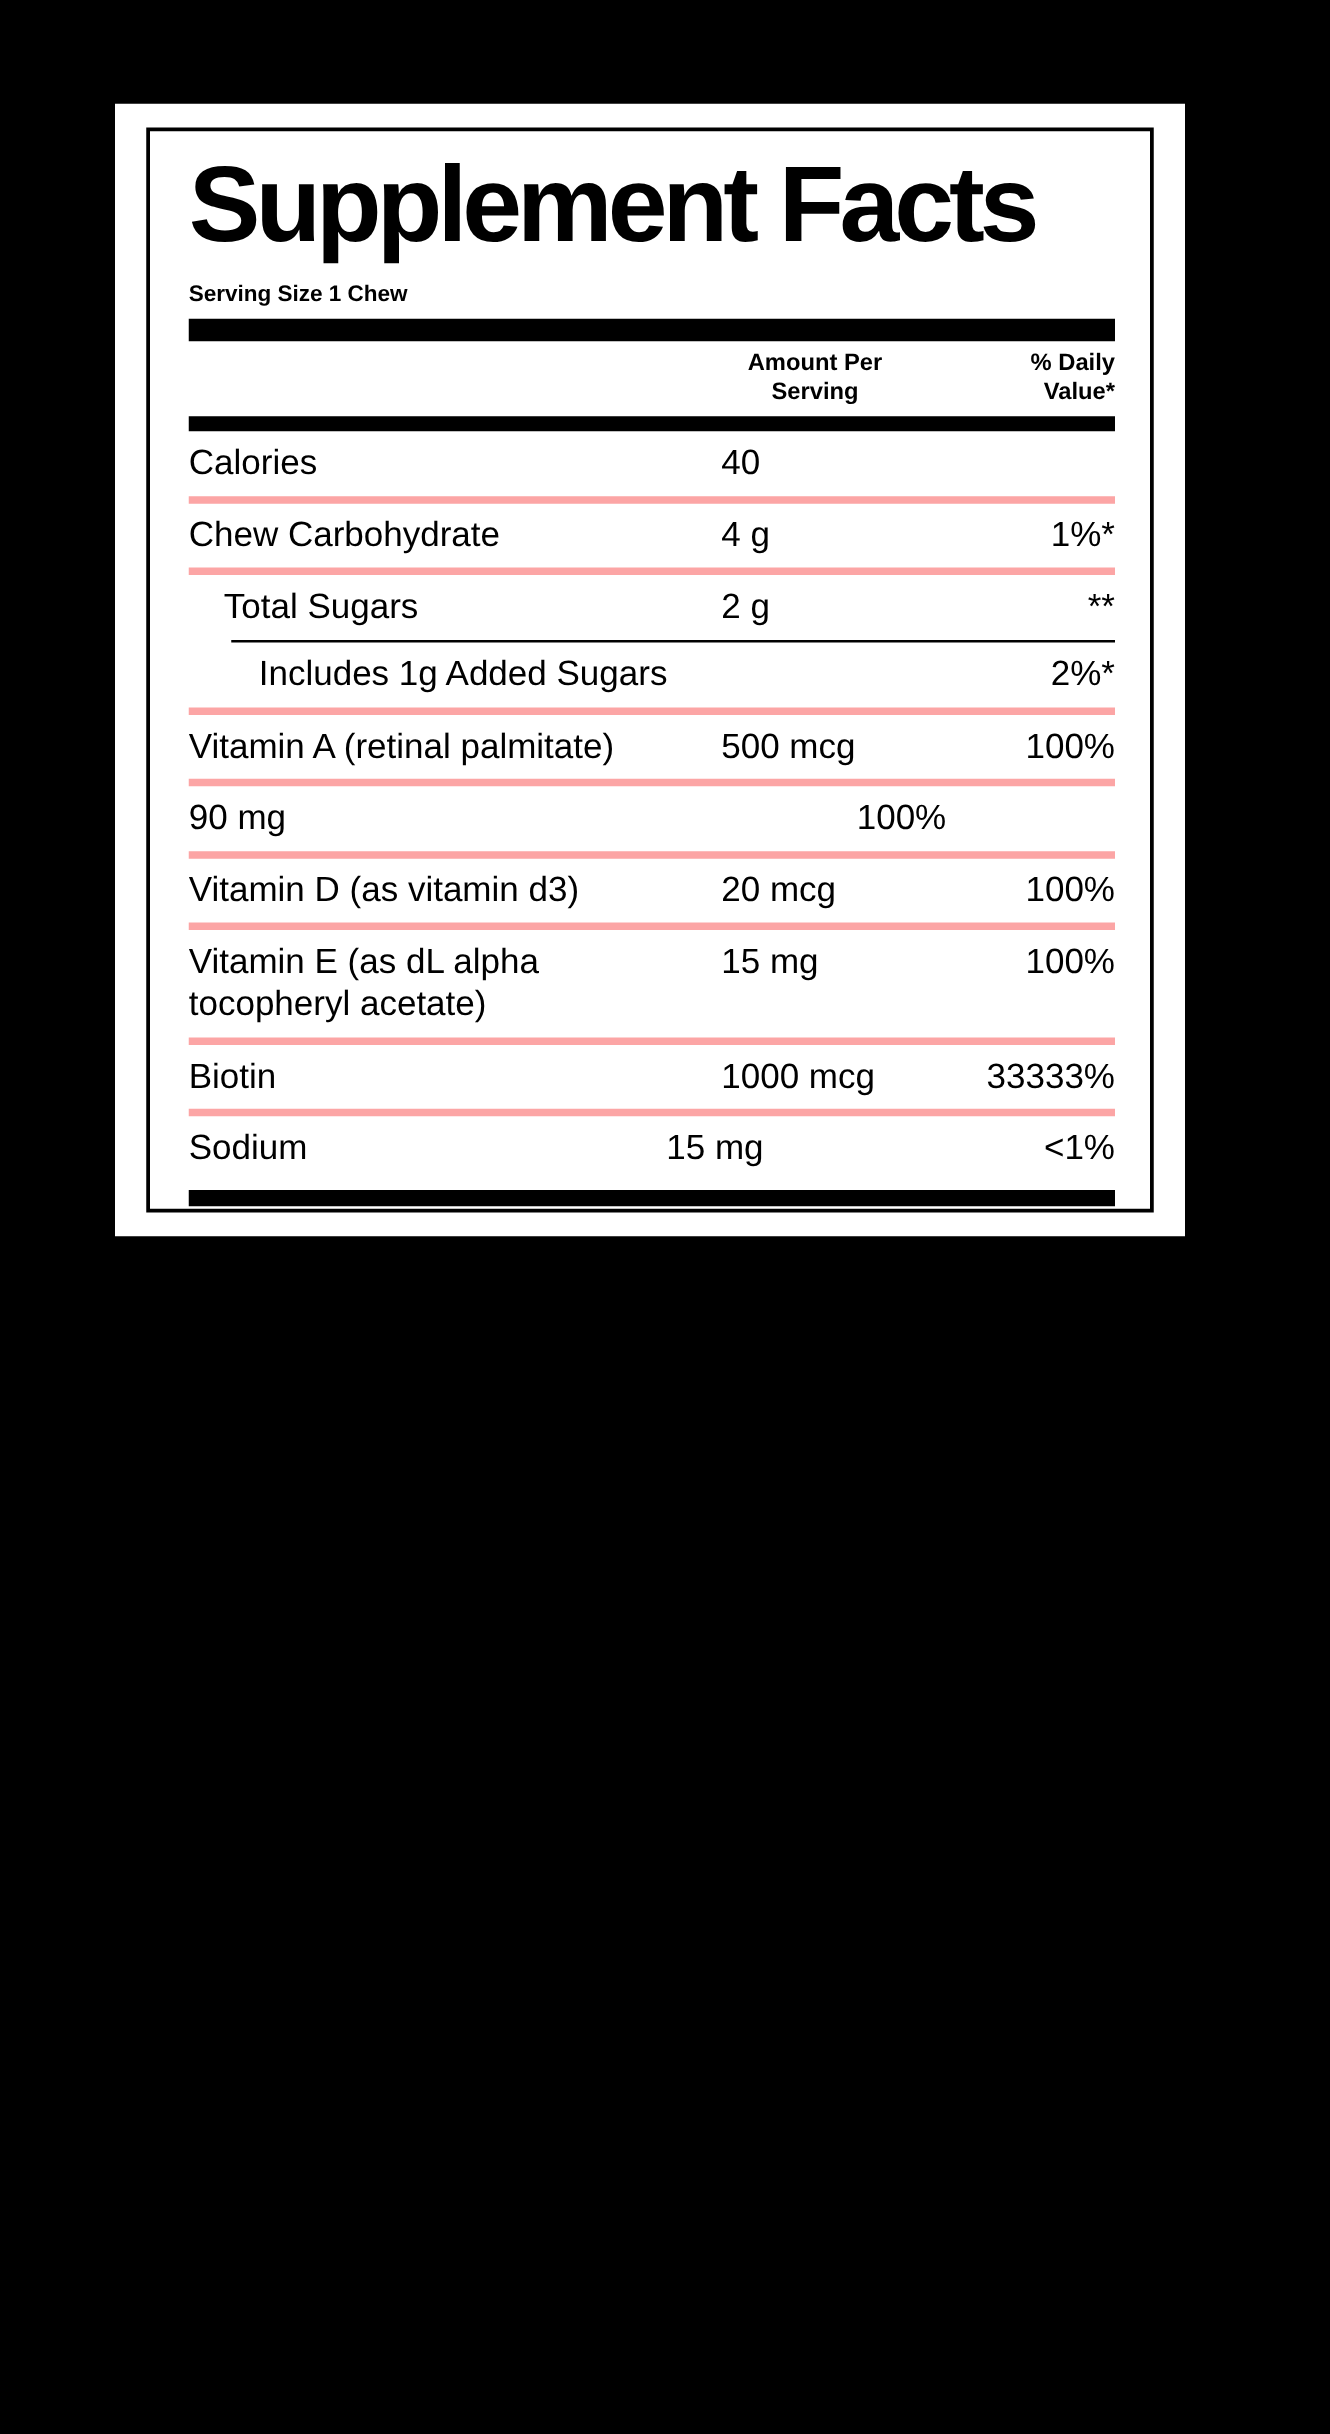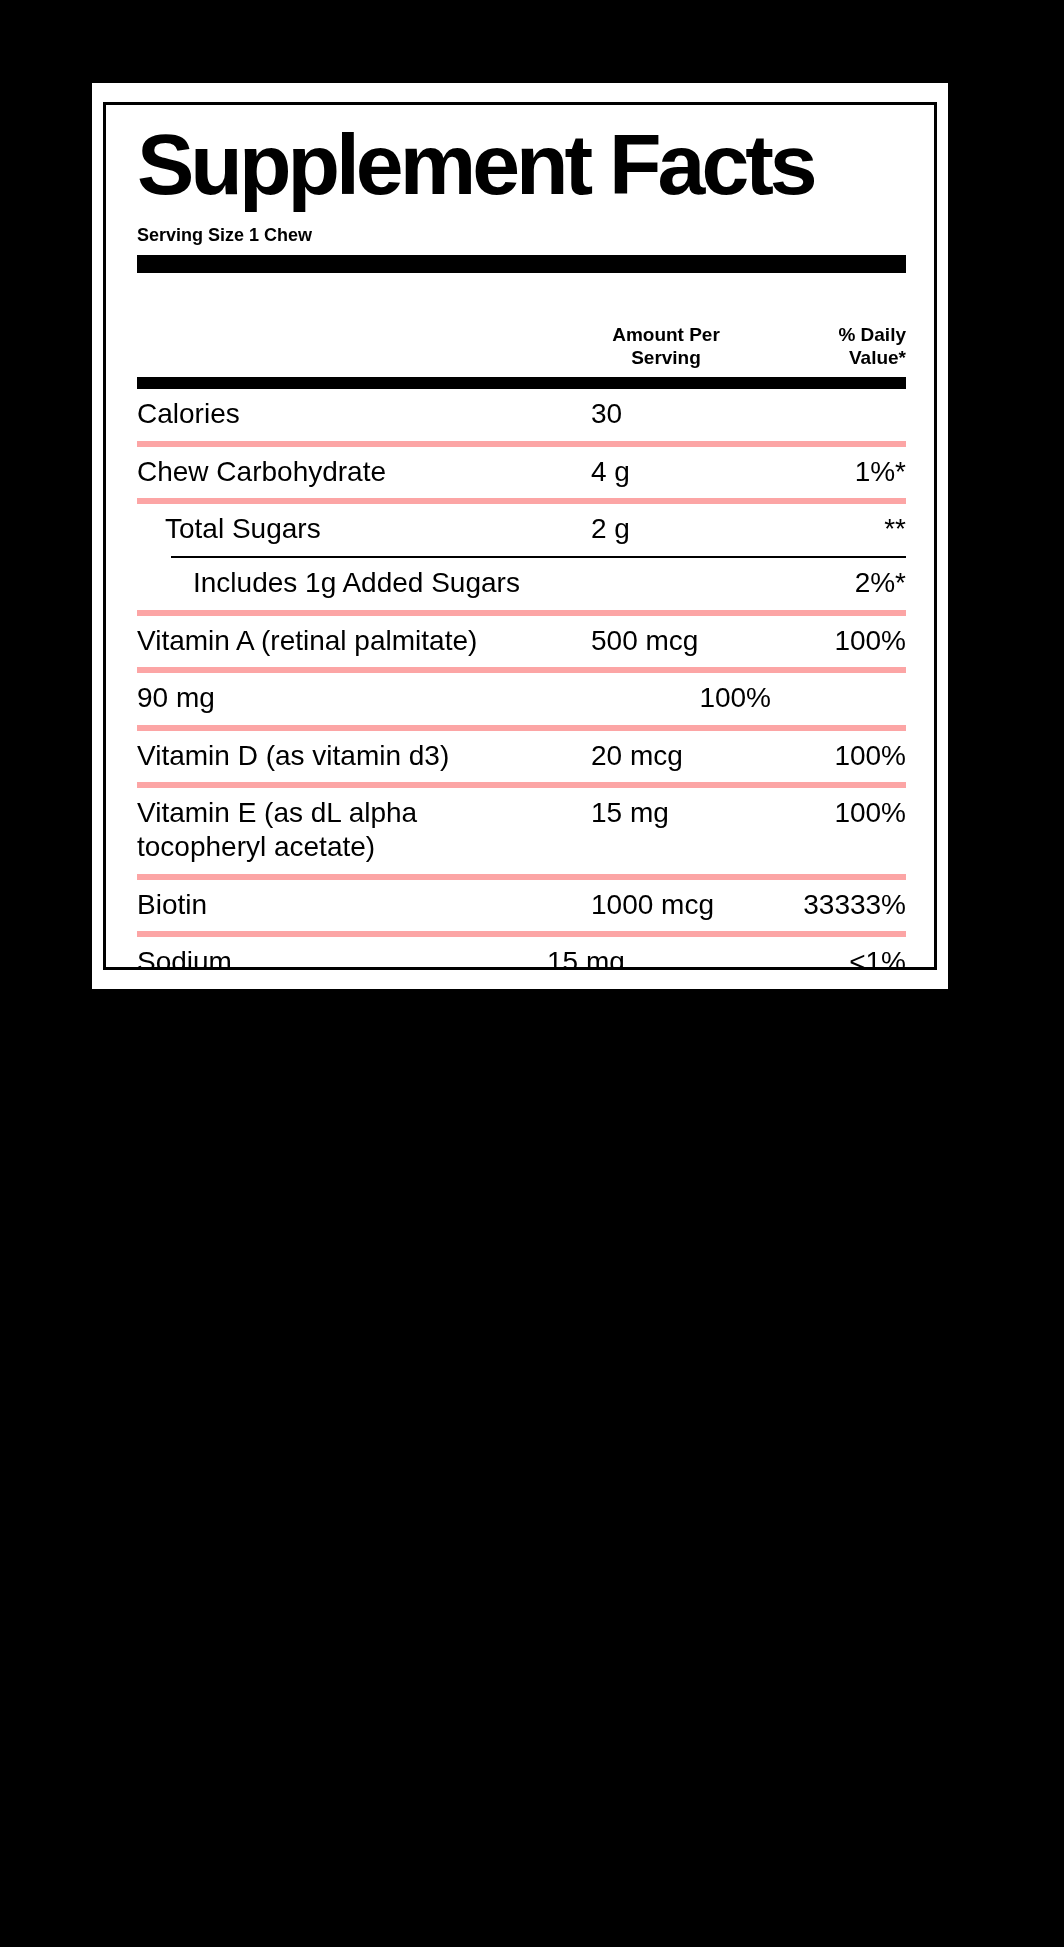--- a/index.html
+++ b/index.html
@@ -13,21 +13,21 @@
     position: relative;
     width: 1064px; height: 1947px;
     background: #000000;
     overflow: hidden;
   }
   .label-outer {
     position: absolute;
     left: 92px; top: 83px;
     width: 856px; height: 906px;
     background: #ffffff;
-    padding: 19px 11px;
+    padding: 19px 25px;
   }
   .label-inner {
     width: 100%; height: 100%;
     border: 3px solid #000000;
     padding: 16px 28px 0 31px;
     overflow: hidden;
   }
   .title {
     font-size: 86px;
     font-weight: bold;
@@ -45,21 +45,20 @@
     width: 100%;
   }
   .bar-thick  { height: 18px; margin-top: 9px; }
   .bar-mid    { height: 12px; }
   .bar-bottom { height: 13px; margin-top: 7px; }
   .col-headers {
     display: grid;
     grid-template-columns: 1fr 200px 140px;
     align-items: end;
     padding: 6px 0 7px 0;
-    margin-top: 44px;
   }
   .col-header {
     font-size: 19px;
     font-weight: bold;
     line-height: 1.25;
     white-space: pre-line;
   }
   .col-header.amount { text-align: center; }
   .col-header.dv     { text-align: right; }
   .rows { width: 100%; }
@@ -110,21 +109,21 @@
         <div class="col-header dv">% Daily
 Value*</div>
       </div>
 
       <div class="bar bar-mid"></div>
 
       <div class="rows">
 
         <div class="row">
           <div class="name">Calories</div>
-          <div class="amount">30</div>
+          <div class="amount">40</div>
           <div class="dv"></div>
         </div>
 
         <div class="row">
           <div class="name">Chew Carbohydrate</div>
           <div class="amount">4 g</div>
           <div class="dv">1%*</div>
         </div>
 
         <div class="row indent-1 no-border">

